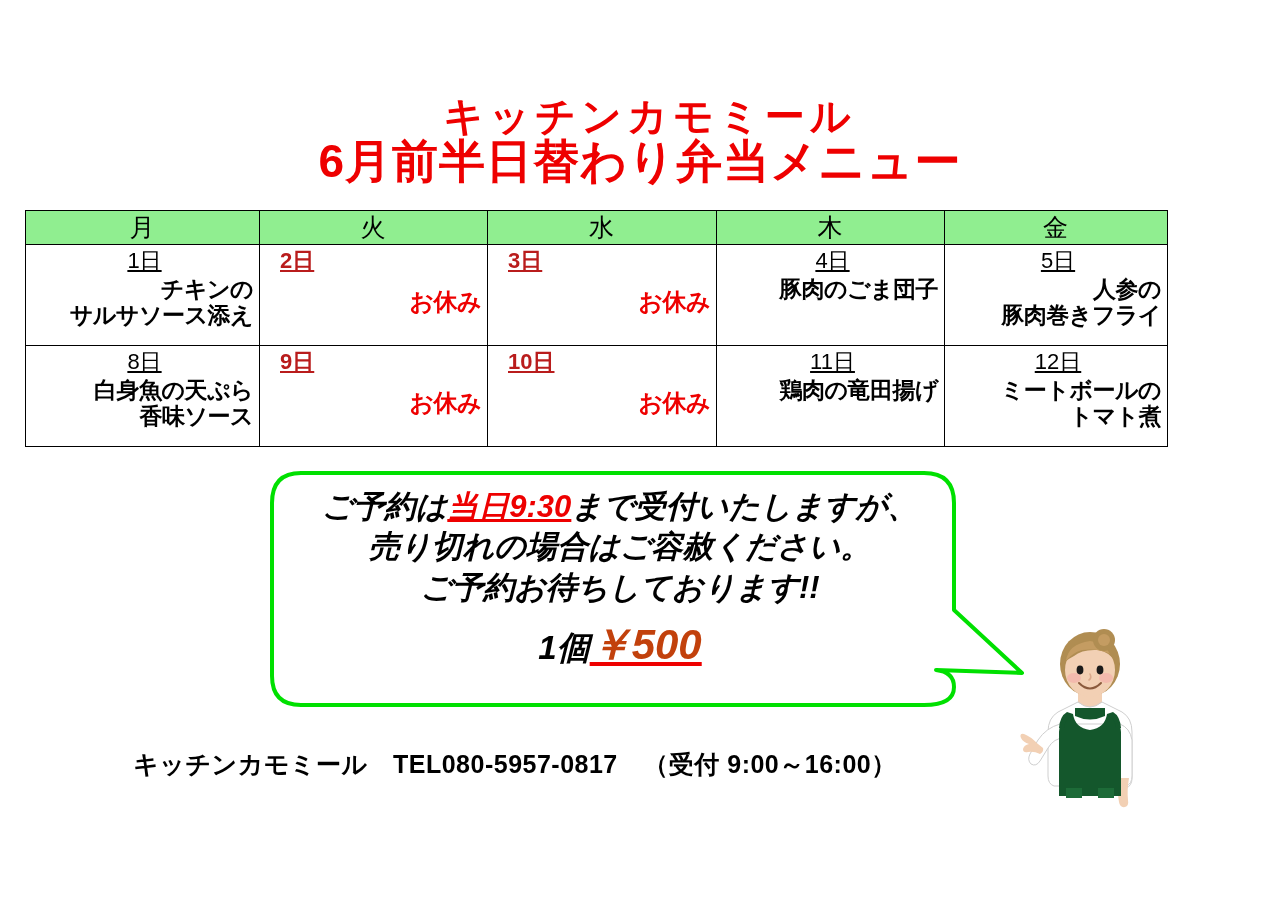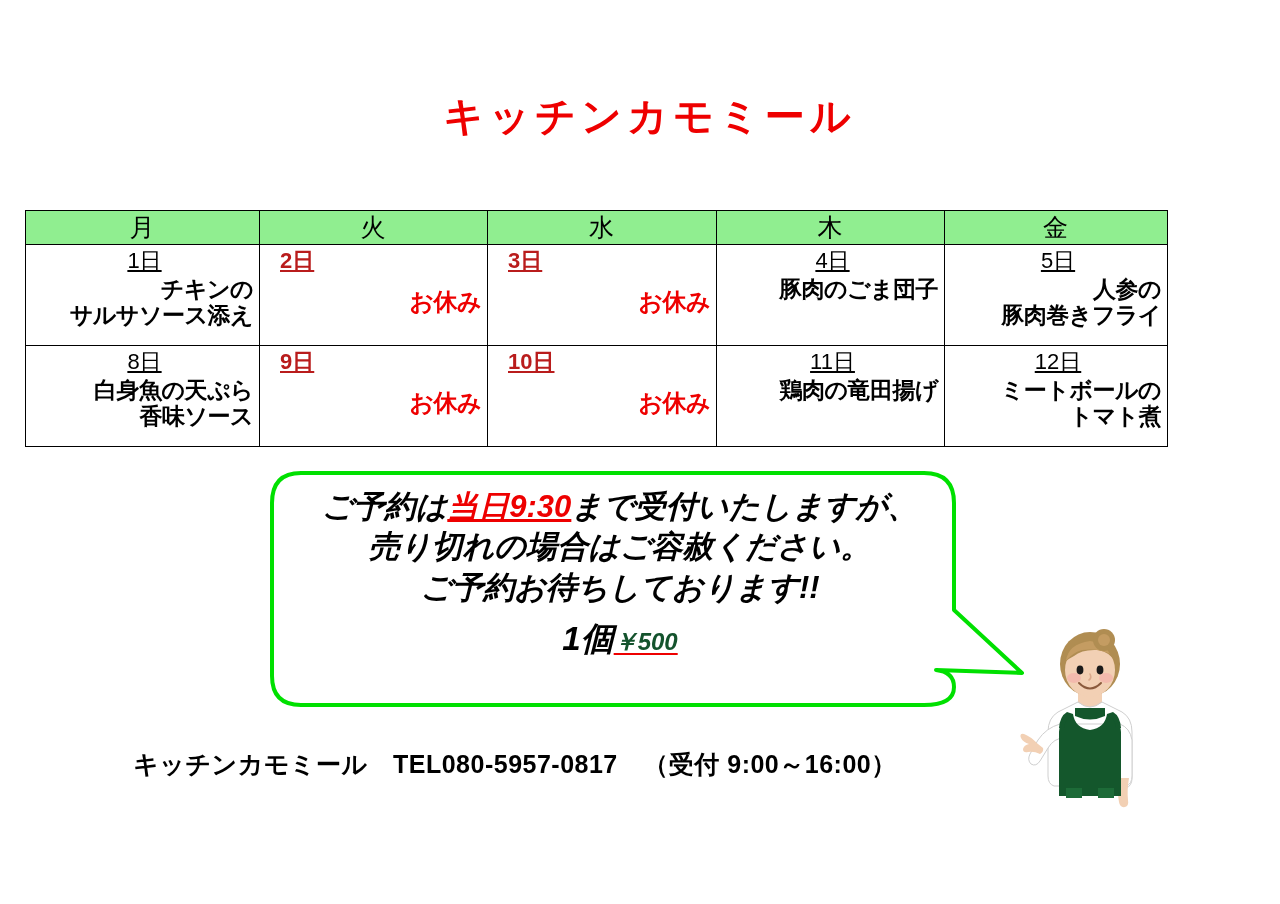--- a/index.html
+++ b/index.html
@@ -137,25 +137,25 @@
     color: #ee0000;
     text-decoration: underline;
     text-decoration-color: #ee0000;
     text-underline-offset: 2px;
   }
   #bubble-line-price {
     margin-top: 10px;
     font-size: 33px;
   }
   #bubble-price-amount {
-    color: #14532d;
+    color: #c2410c;
     text-decoration: underline;
     text-decoration-color: #ee0000;
     text-underline-offset: 3px;
-    font-size: 24px;
+    font-size: 42px;
   }
 
   
   #footer-contact {
     position: absolute;
     left: 0;
     top: 748px;
     width: 1030px;
     text-align: center;
     font-size: 25px;
@@ -171,20 +171,21 @@
     top: 628px;
     width: 140px;
     height: 205px;
   }
 </style>
 </head>
 <body>
 
 <div id="title-block">
   <div class="title-line" id="title-line-1">キッチンカモミール</div>
+  <div class="title-line" id="title-line-2">6月前半日替わり弁当メニュー</div>
 </div>
 
 <table id="menu-table">
   <thead>
     <tr>
       <th class="col-mon">月</th>
       <th class="col-tue">火</th>
       <th class="col-wed">水</th>
       <th class="col-thu">木</th>
       <th class="col-fri">金</th>

